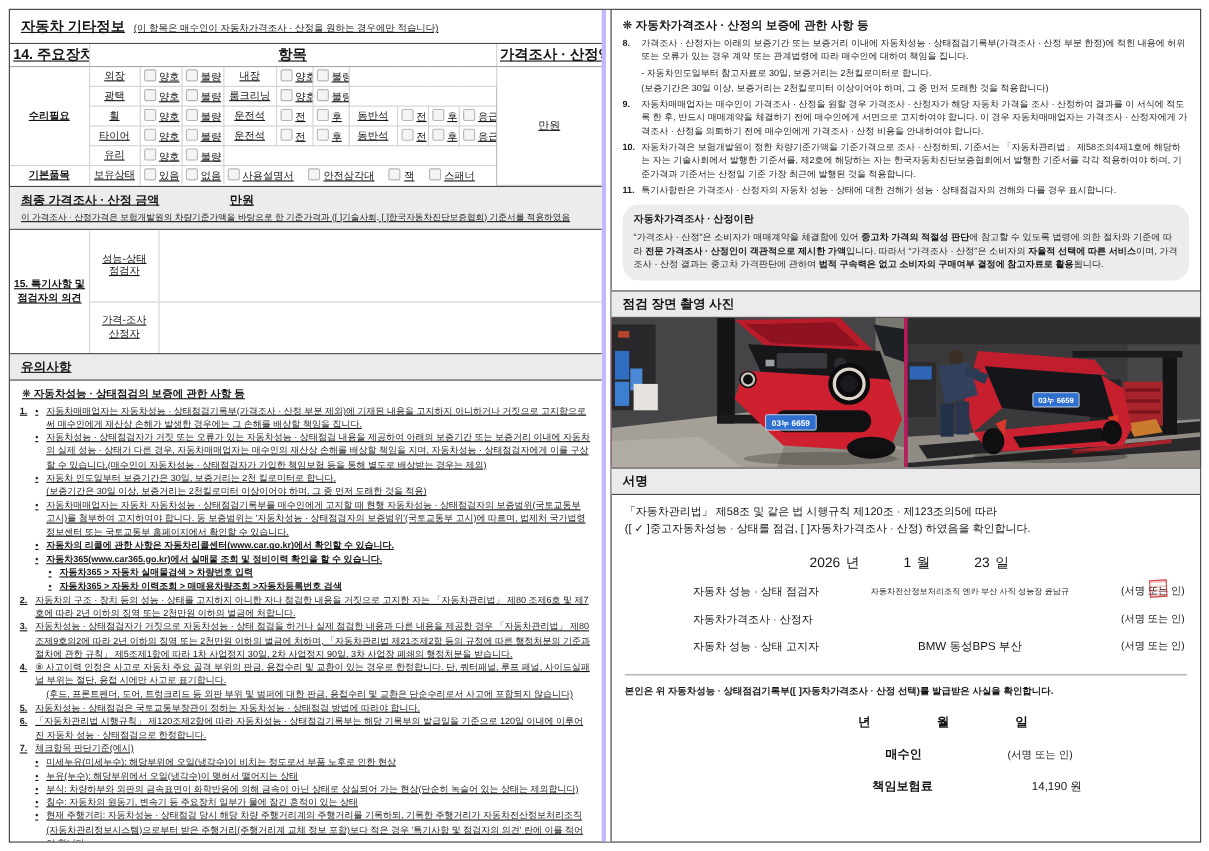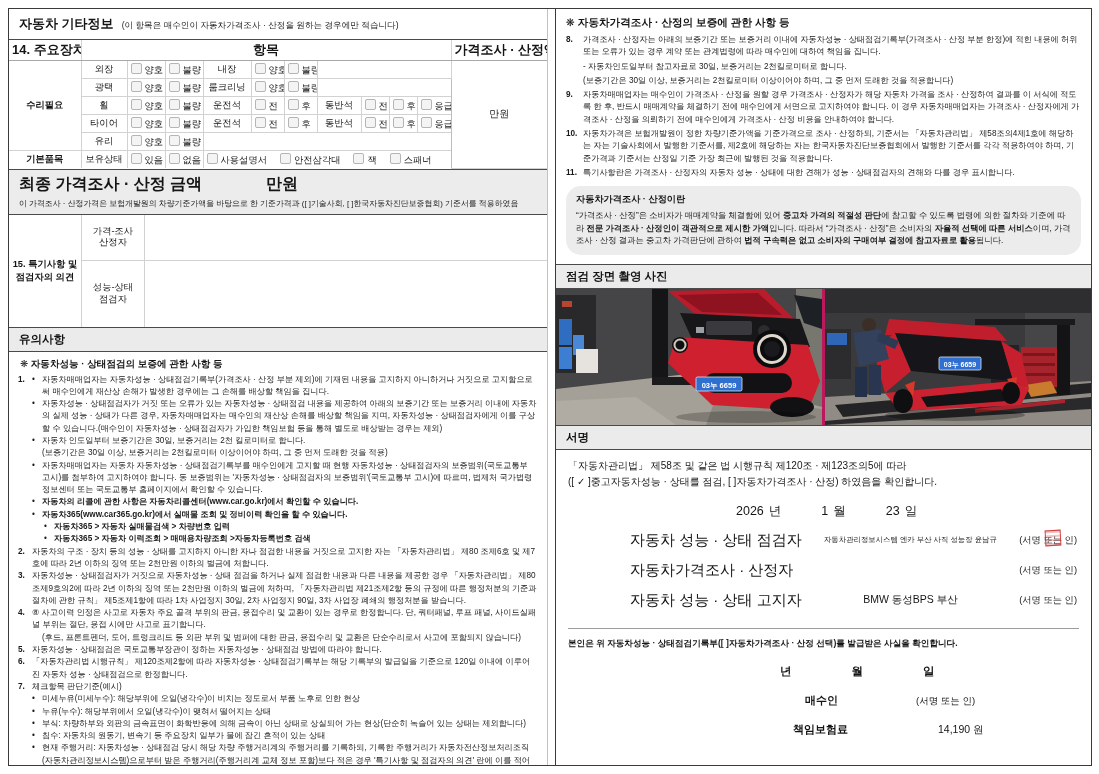--- a/index.html
+++ b/index.html
@@ -1,18 +1,18 @@
 <!DOCTYPE html>
 <html><head>
 <meta charset="utf-8">
 <style>
   html,body{margin:0;padding:0;background:#fff;}
   body{width:1099px;height:774px;position:relative;font-family:"Liberation Sans","DejaVu Sans",sans-serif;color:#151515;}
   .sheet{position:absolute;left:8px;top:8px;width:1082px;height:756px;border:1.5px solid #3a3a3a;display:flex;background:#fff;}
-  .colL{width:539px;border-right:1px solid #c4b5fd;display:flex;flex-direction:column;}
+  .colL{width:539px;border-right:4px solid #c4b5fd;display:flex;flex-direction:column;text-decoration:underline;}
   .gutter{width:7px;background:#fff;}
   .colR{flex:1;border-left:1px solid #3a3a3a;display:flex;flex-direction:column;}
 
   
   .hd{padding:6px 10px;border-bottom:1px solid #4a4a4a;display:flex;align-items:baseline;gap:8px;}
   .hd .t{font-size:13px;font-weight:700;}
   .hd .n{font-size:8.6px;color:#222;}
   .bar{background:#ebebeb;border-top:1px solid #4a4a4a;border-bottom:1px solid #4a4a4a;font-weight:700;font-size:11.5px;padding:4px 10px;}
 
   
@@ -24,21 +24,21 @@
   .t14 tr:last-child td{border-bottom:0;}
   .t14 tr.hr td{border-bottom:1px solid #a8a8a8;font-weight:600;text-align:center;font-size:13px;height:17px;}
   .t14 td.lab{text-align:center;font-weight:600;}
   .t14 td.nm{text-align:center;}
   .t14 td.unit{text-align:center;font-size:10px;border-left:1px solid #bdbdbd;}
   .cbx{display:inline-block;width:9px;height:9px;border:1px solid #b5b5b5;background:#f4f4f4;border-radius:2px;margin-right:3px;vertical-align:-1px;}
   .kit{display:flex;gap:13px;align-items:center;}
 
   
   .final{background:#ececec;border-top:1px solid #4a4a4a;border-bottom:1px solid #4a4a4a;padding:4px 10px 5px;}
-  .final .l1{font-size:16px;font-weight:700;display:flex;align-items:baseline;}
+  .final .l1{font-size:11px;font-weight:700;display:flex;align-items:baseline;}
   .final .l1 .sp{width:64px;}
   .final .l2{font-size:7.9px;margin-top:3px;color:#1a1a1a;}
 
   
   .s15{display:flex;height:112px;}
   .s15 .c1{width:72px;border-right:1px solid #d2d2d2;display:flex;flex-direction:column;justify-content:center;align-items:center;font-size:9.3px;font-weight:600;line-height:1.3;}
   .s15 .rows{flex:1;display:flex;flex-direction:column;}
   .s15 .r{display:flex;flex:1;}
   .s15 .r + .r{border-top:1px solid #d2d2d2;}
   .s15 .r .cl{width:62px;border-right:1px solid #d2d2d2;display:flex;flex-direction:column;justify-content:center;align-items:center;font-size:9.3px;line-height:1.25;}
@@ -69,21 +69,21 @@
   .photos{display:flex;gap:3px;background:#be185d;}
   .photos svg{display:block;}
 
   
   .sign{flex:1;padding:8px 12px 0;position:relative;}
   .law{font-size:10px;line-height:1.6;}
   .daterow{display:flex;align-items:baseline;margin:13px 0 3px 168px;font-size:12.5px;}
   .daterow .dv{margin-right:5px;}
   .daterow .du{margin-right:40px;}
   .sigrow{display:flex;align-items:center;margin-top:11px;padding-left:62px;}
-  .sig-label{font-size:15px;font-weight:400;flex:none;text-align:center;}
+  .sig-label{font-size:10px;font-weight:400;flex:none;text-align:center;}
   .sig-value{flex:1;text-align:center;font-size:10.5px;}
   .sig-value.small{font-size:7.4px;color:#222;}
   .sig-seal{flex:none;font-size:9.3px;position:relative;padding-right:2px;}
   .stamp{position:absolute;left:26px;top:-4px;width:14px;height:14px;border:1.5px solid rgba(205,45,45,.85);transform:rotate(-3deg);background:repeating-linear-gradient(0deg,rgba(205,45,45,.28) 0 2px,transparent 2px 4px);}
   .confirm-sec{border-top:1px solid #9c9c9c;margin-top:18px;padding-top:9px;}
   .confirm{font-size:8.6px;font-weight:600;}
   .d2row{display:flex;margin:14px 0 0 212px;font-size:11.5px;font-weight:600;}
   .d2row span{margin-right:60px;}
   .crow{display:flex;align-items:baseline;margin-top:14px;}
   .crow .sp1{flex:none;width:237px;}
@@ -198,31 +198,31 @@
       </div>
       <div class="l2">이 가격조사 · 산정가격은 보험개발원의 차량기준가액을 바탕으로 한 기준가격과 ([      ]기술사회, [      ]한국자동차진단보증협회) 기준서를 적용하였음</div>
     </div>
 
     <div class="s15">
       <div class="c1">
         <div>15. 특기사항 및</div>
         <div>점검자의 의견</div>
       </div>
       <div class="rows">
+        <div class="r r1">
+          <div class="cl">
+            <div>성능-상태</div>
+            <div>점검자</div>
+          </div>
+          <div class="cv"></div>
+        </div>
         <div class="r">
           <div class="cl">
             <div>가격-조사</div>
             <div>산정자</div>
-          </div>
-          <div class="cv"></div>
-        </div>
-        <div class="r r1">
-          <div class="cl">
-            <div>성능-상태</div>
-            <div>점검자</div>
           </div>
           <div class="cv"></div>
         </div>
       </div>
     </div>
 
     <div class="bar">유의사항</div>
 
     <div class="nwrap">
       <div class="ntitle">❋ 자동차성능 · 상태점검의 보증에 관한 사항 등</div>
@@ -487,21 +487,21 @@
         <span class="dv">2026</span>
           <span class="du">년</span>
         <span class="dv">1</span>
           <span class="du">월</span>
         <span class="dv">23</span>
           <span class="du">일</span>
       </div>
 
       <div class="sigrow">
         <span class="sig-label">자동차 성능 · 상태 점검자</span>
-        <span class="sig-value small">자동차관리정보시스템 엔카 부산 사직 성능장  윤남규</span>
+        <span class="sig-value small">자동차전산정보처리조직 엔카 부산 사직 성능장  윤남규</span>
         <span class="sig-seal"><span>(서명 또는 인)</span><span class="stamp"></span></span>
       </div>
       <div class="sigrow">
         <span class="sig-label">자동차가격조사 ·  산정자</span>
         <span class="sig-value"></span>
         <span class="sig-seal"><span>(서명 또는 인)</span></span>
       </div>
       <div class="sigrow">
         <span class="sig-label">자동차 성능 · 상태 고지자</span>
         <span class="sig-value">BMW 동성BPS 부산</span>

